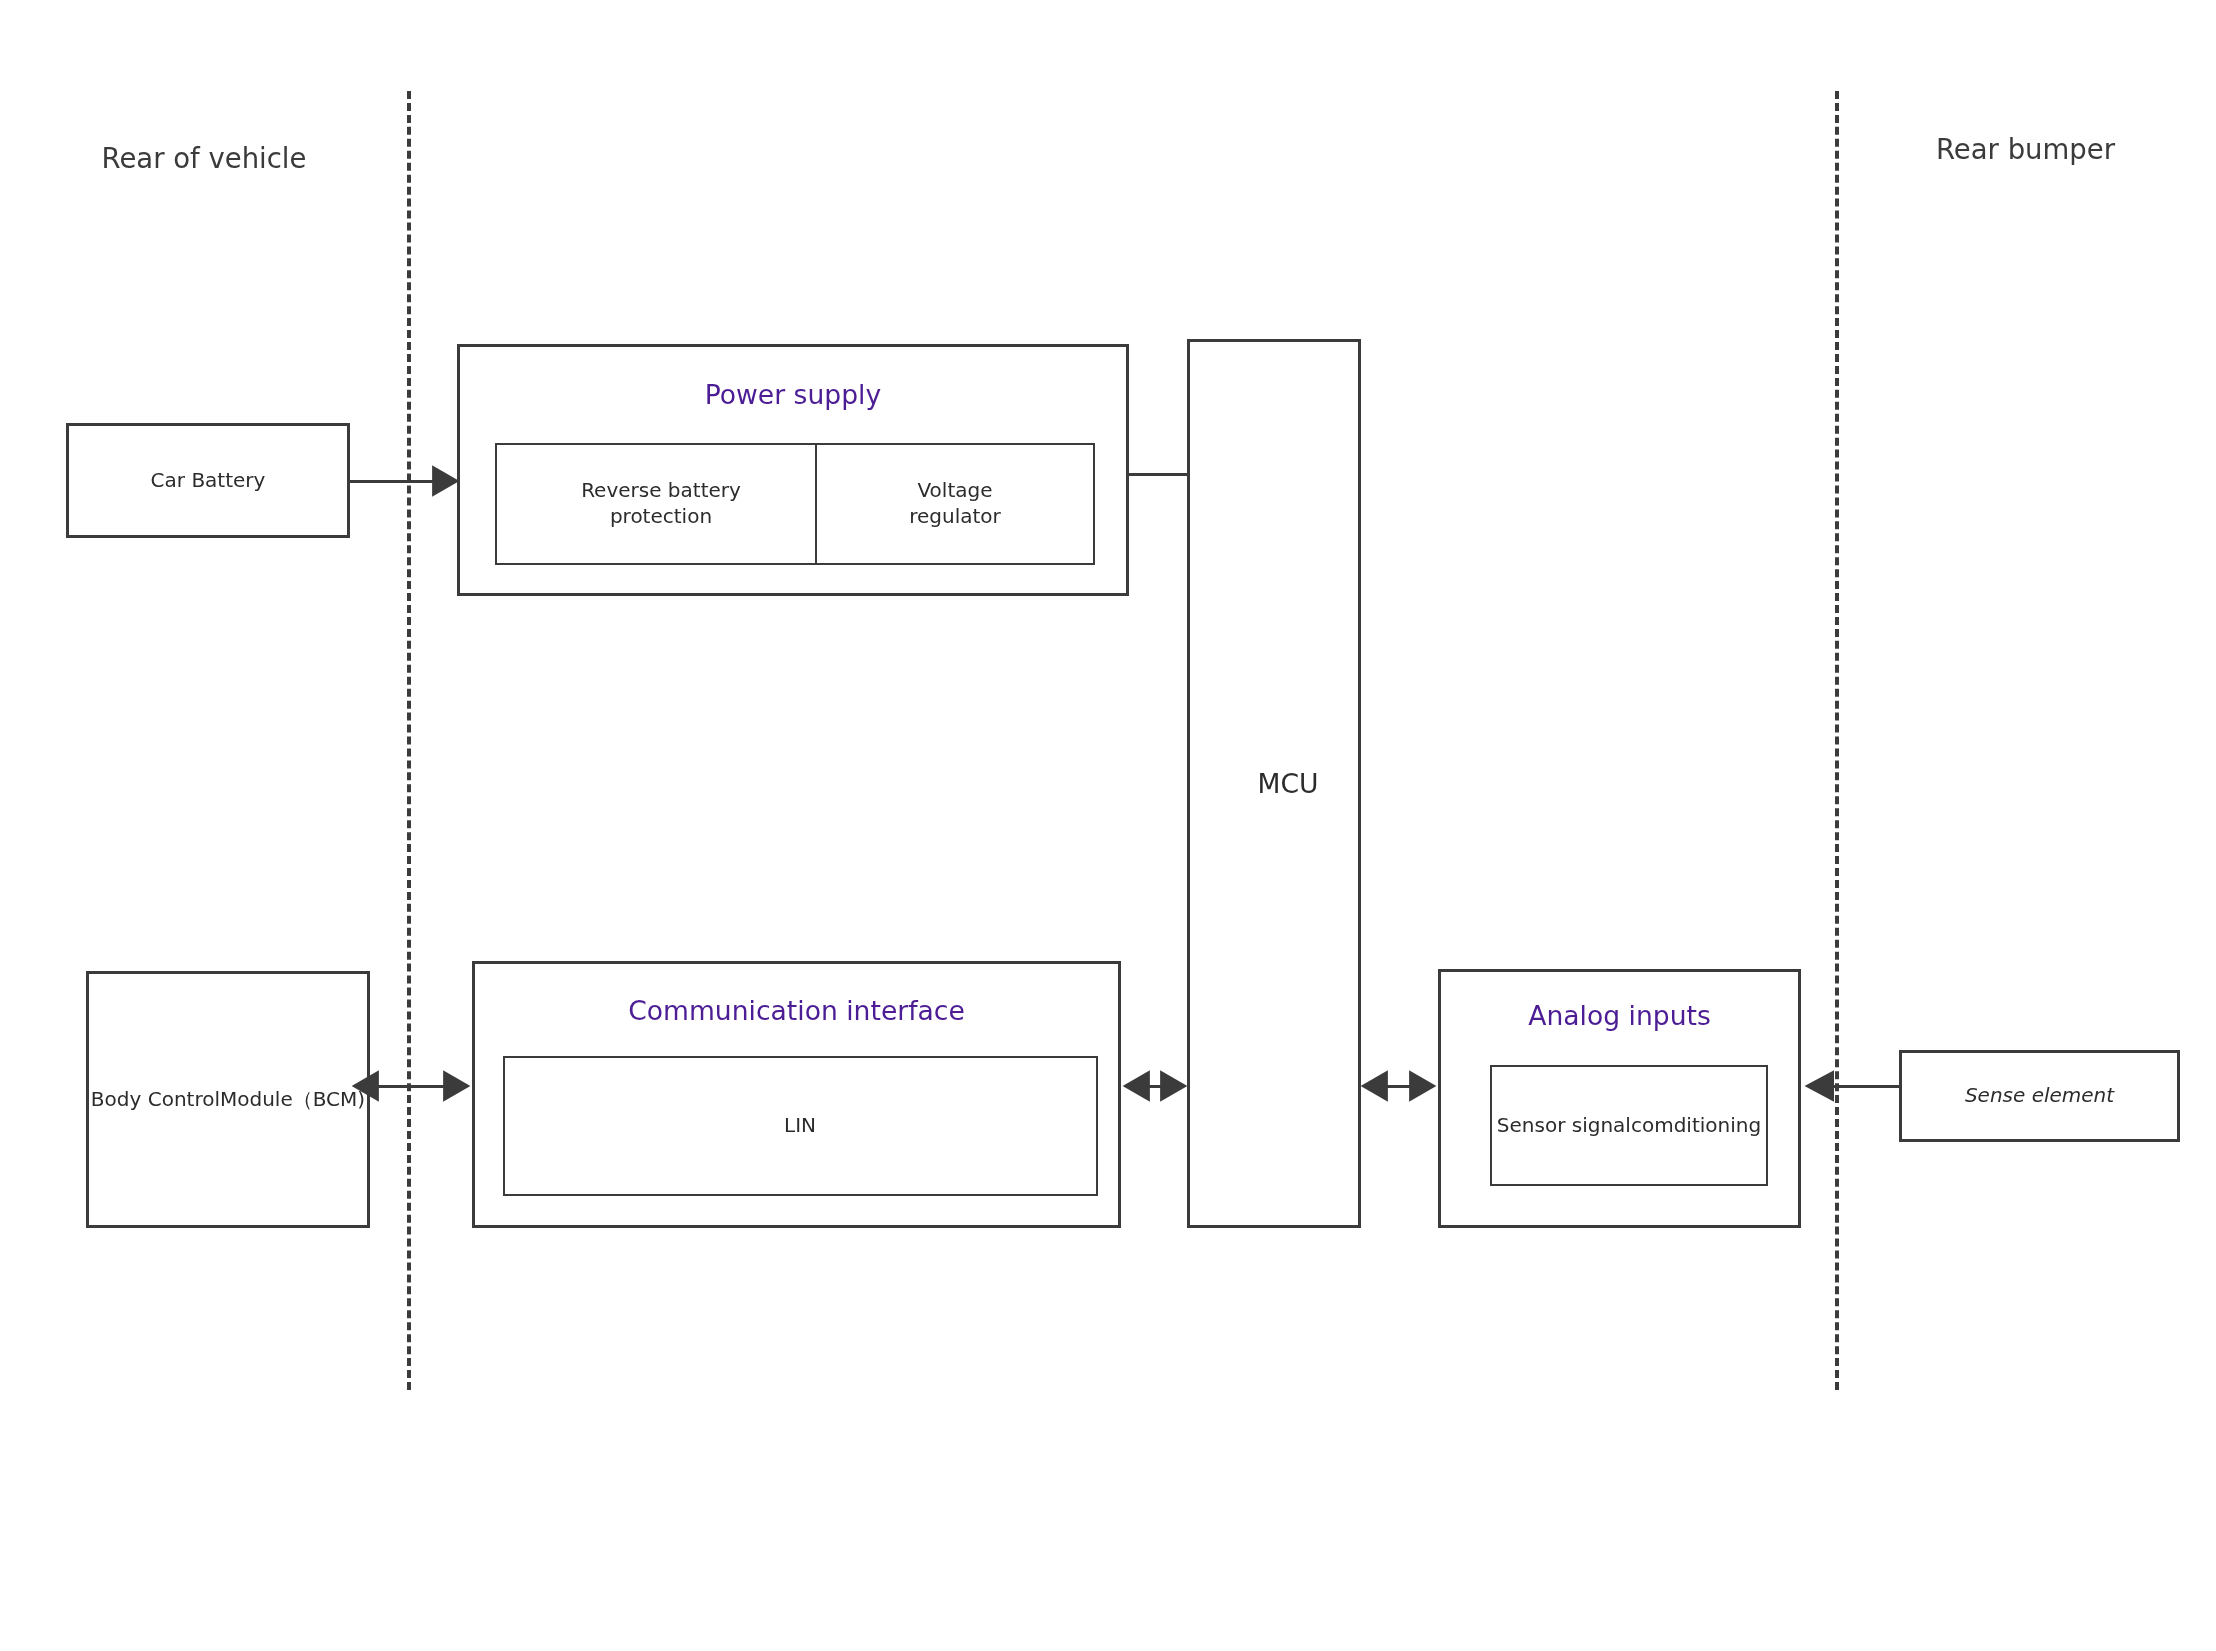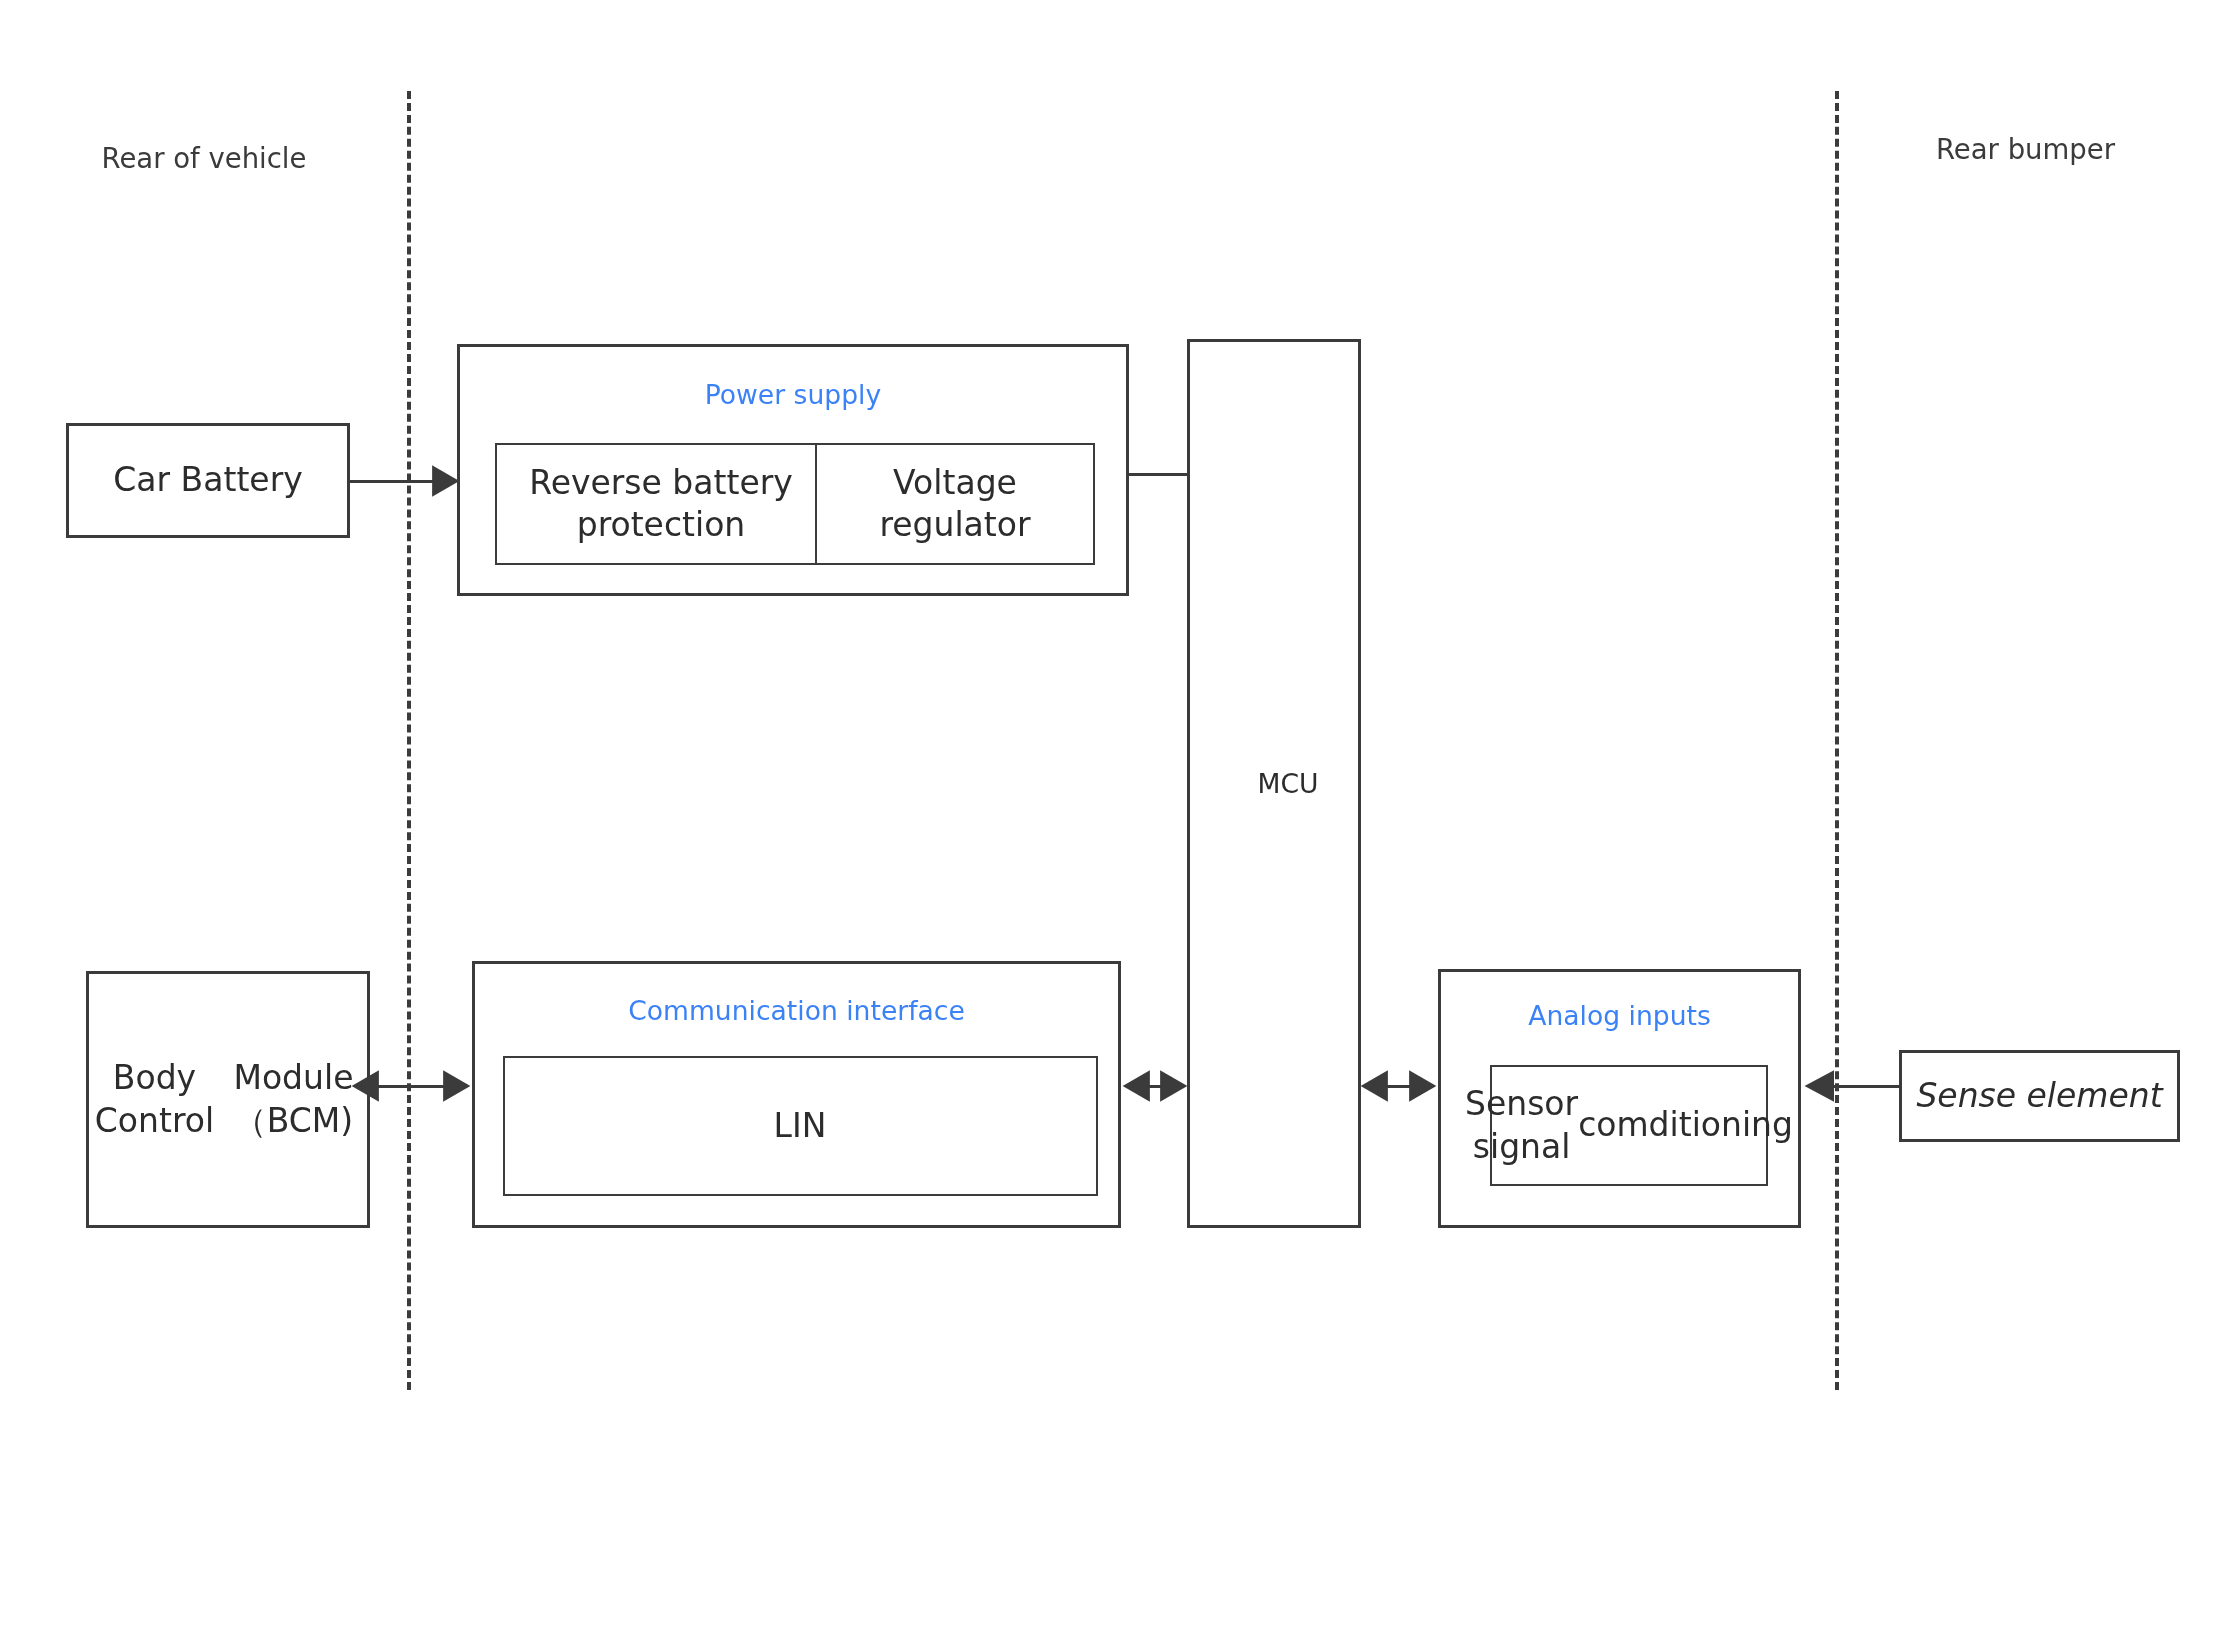--- a/index.html
+++ b/index.html
@@ -31,37 +31,37 @@
   .box {
     position: absolute;
     box-sizing: border-box;
     border: 3.1px solid #3b3b3b;
     background: #ffffff;
     display: flex;
     align-items: center;
     justify-content: center;
     text-align: center;
     color: #2c2c2c;
-    font-size: 33px;
+    font-size: 20px;
     line-height: 1.28;
     font-family: "DejaVu Sans", sans-serif;
   }
   .box.thin { border-width: 2.7px; }
   .group-box {
     position: absolute;
     box-sizing: border-box;
     border: 3.1px solid #3b3b3b;
     background: #ffffff;
   }
   .group-title {
     position: absolute;
     left: 0;
     right: 0;
     text-align: center;
-    color: #3b82f6;
+    color: #4c1d95;
     font-size: 26.6px;
     font-family: "DejaVu Sans", sans-serif;
     white-space: nowrap;
   }
   .mcu-box {
     position: absolute;
     box-sizing: border-box;
     border: 3.1px solid #3b3b3b;
     background: #ffffff;
     display: flex;

